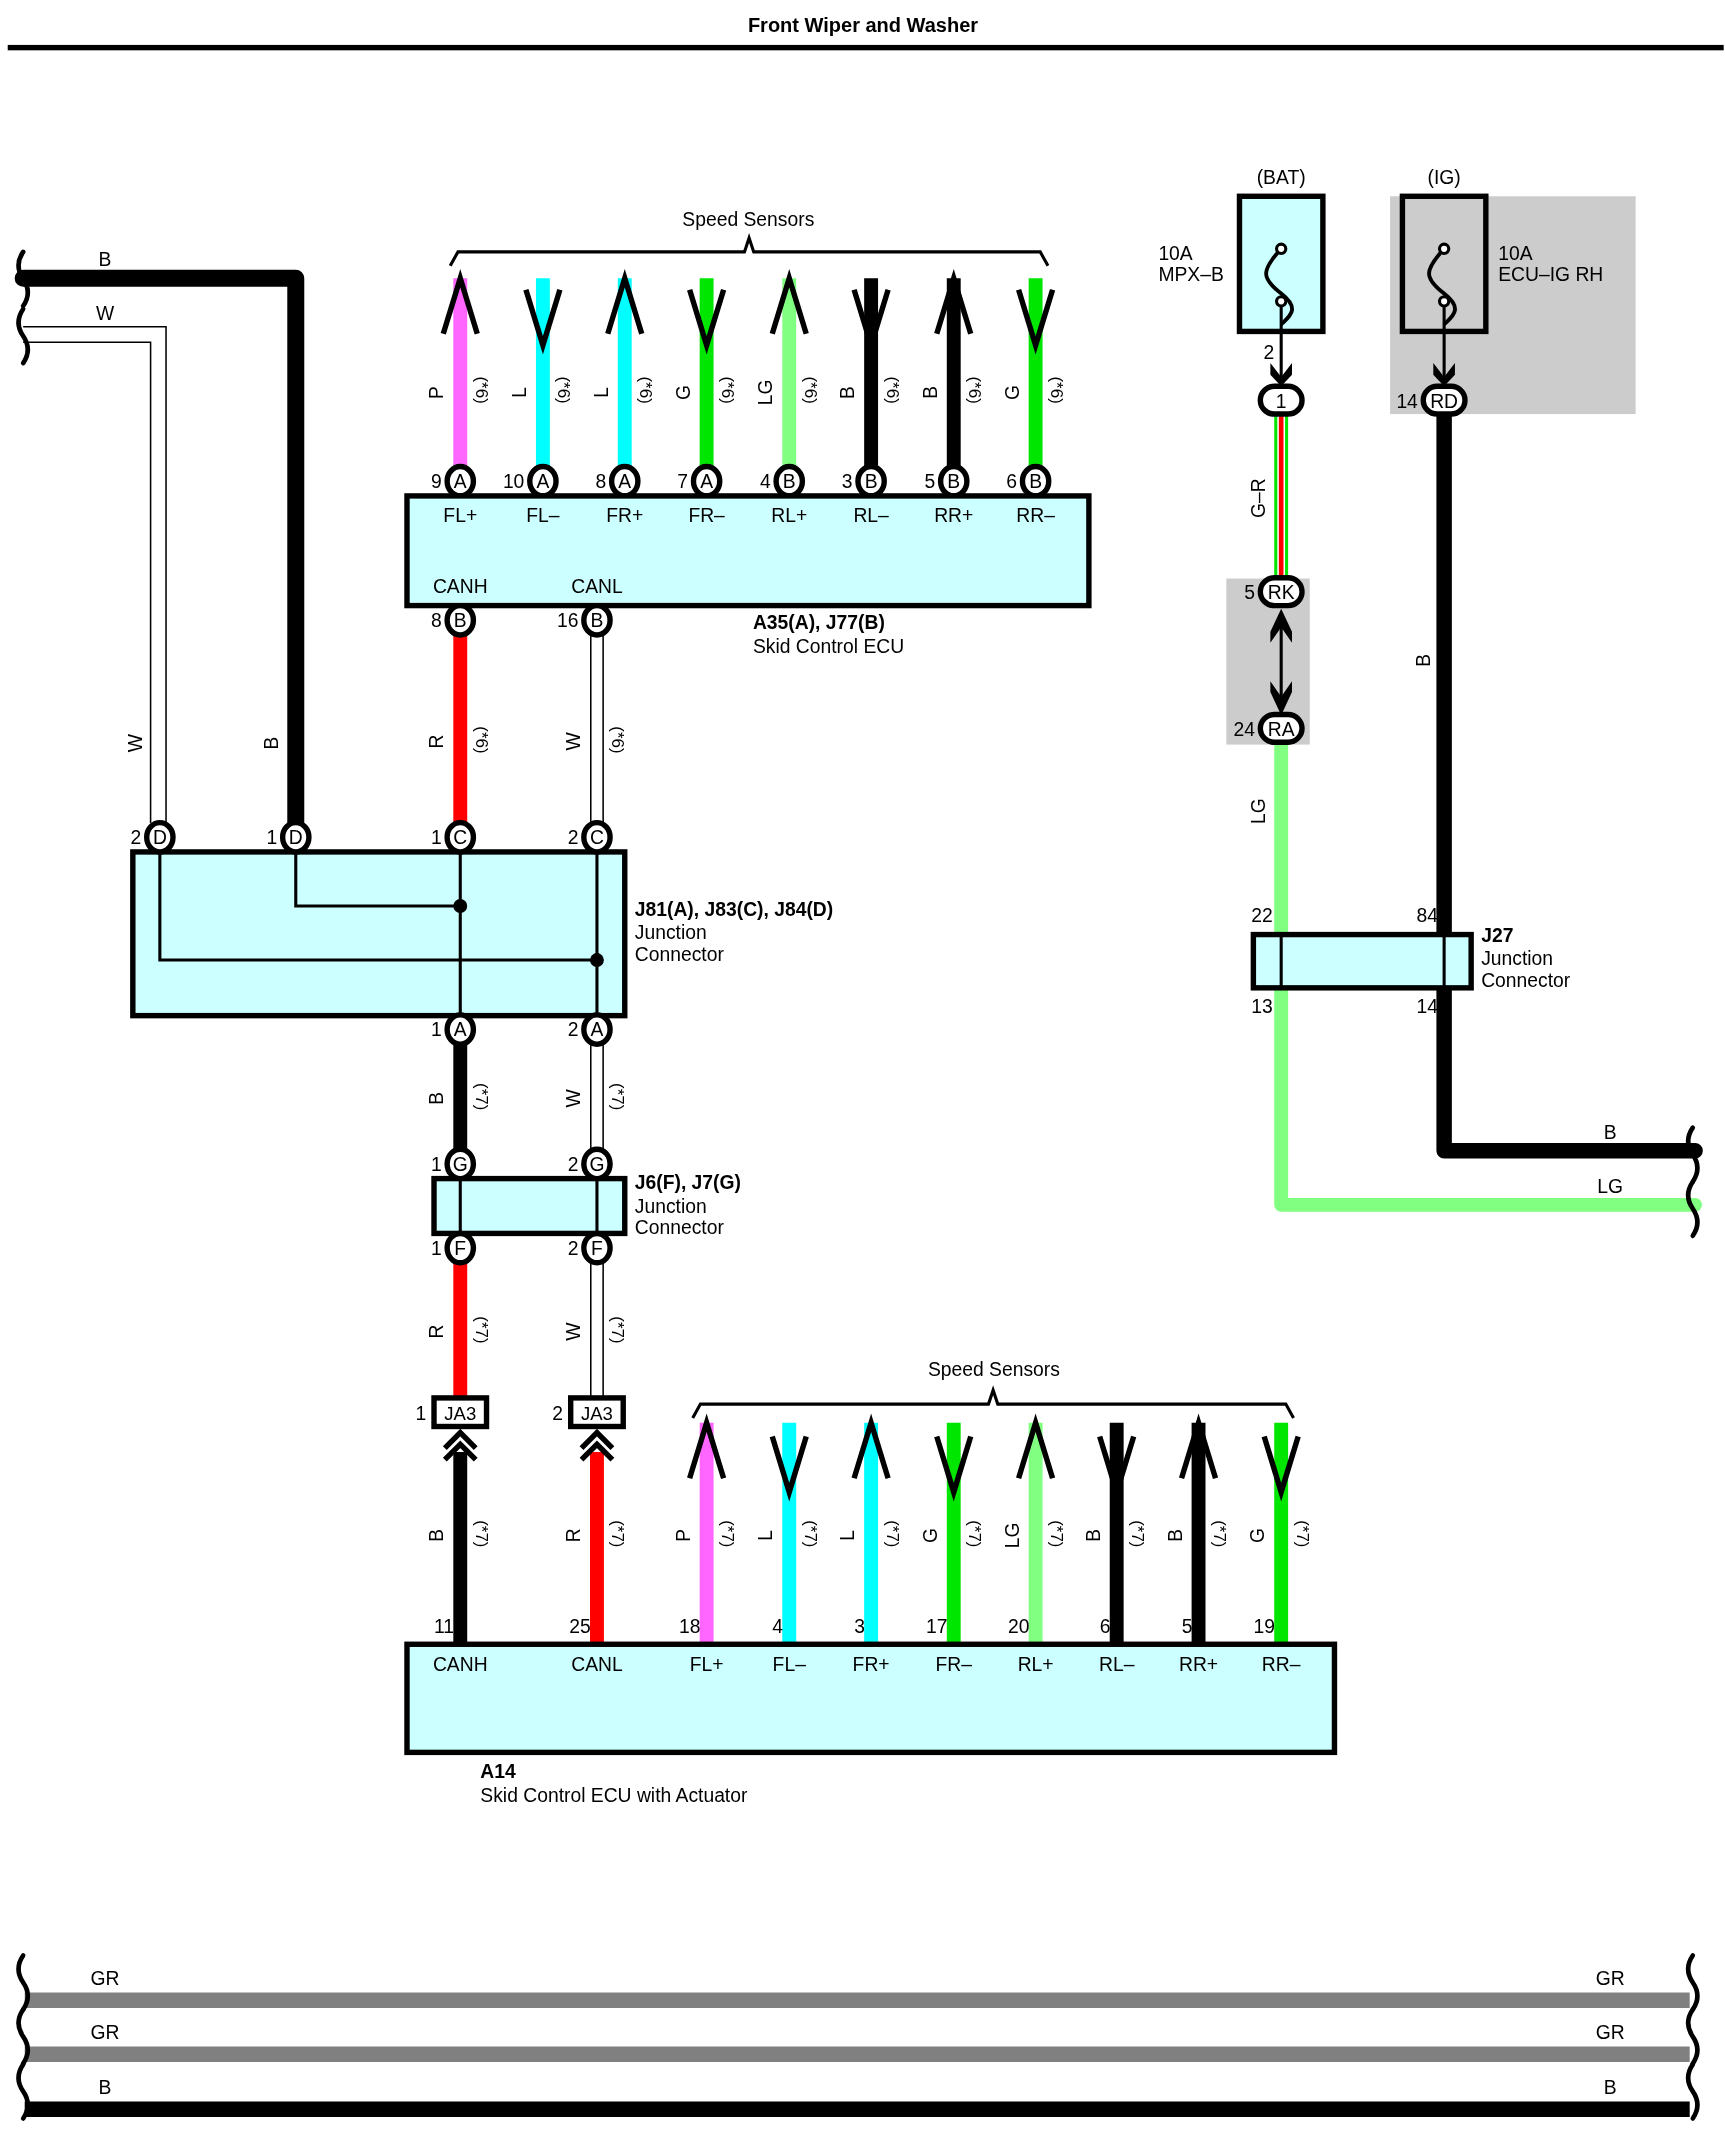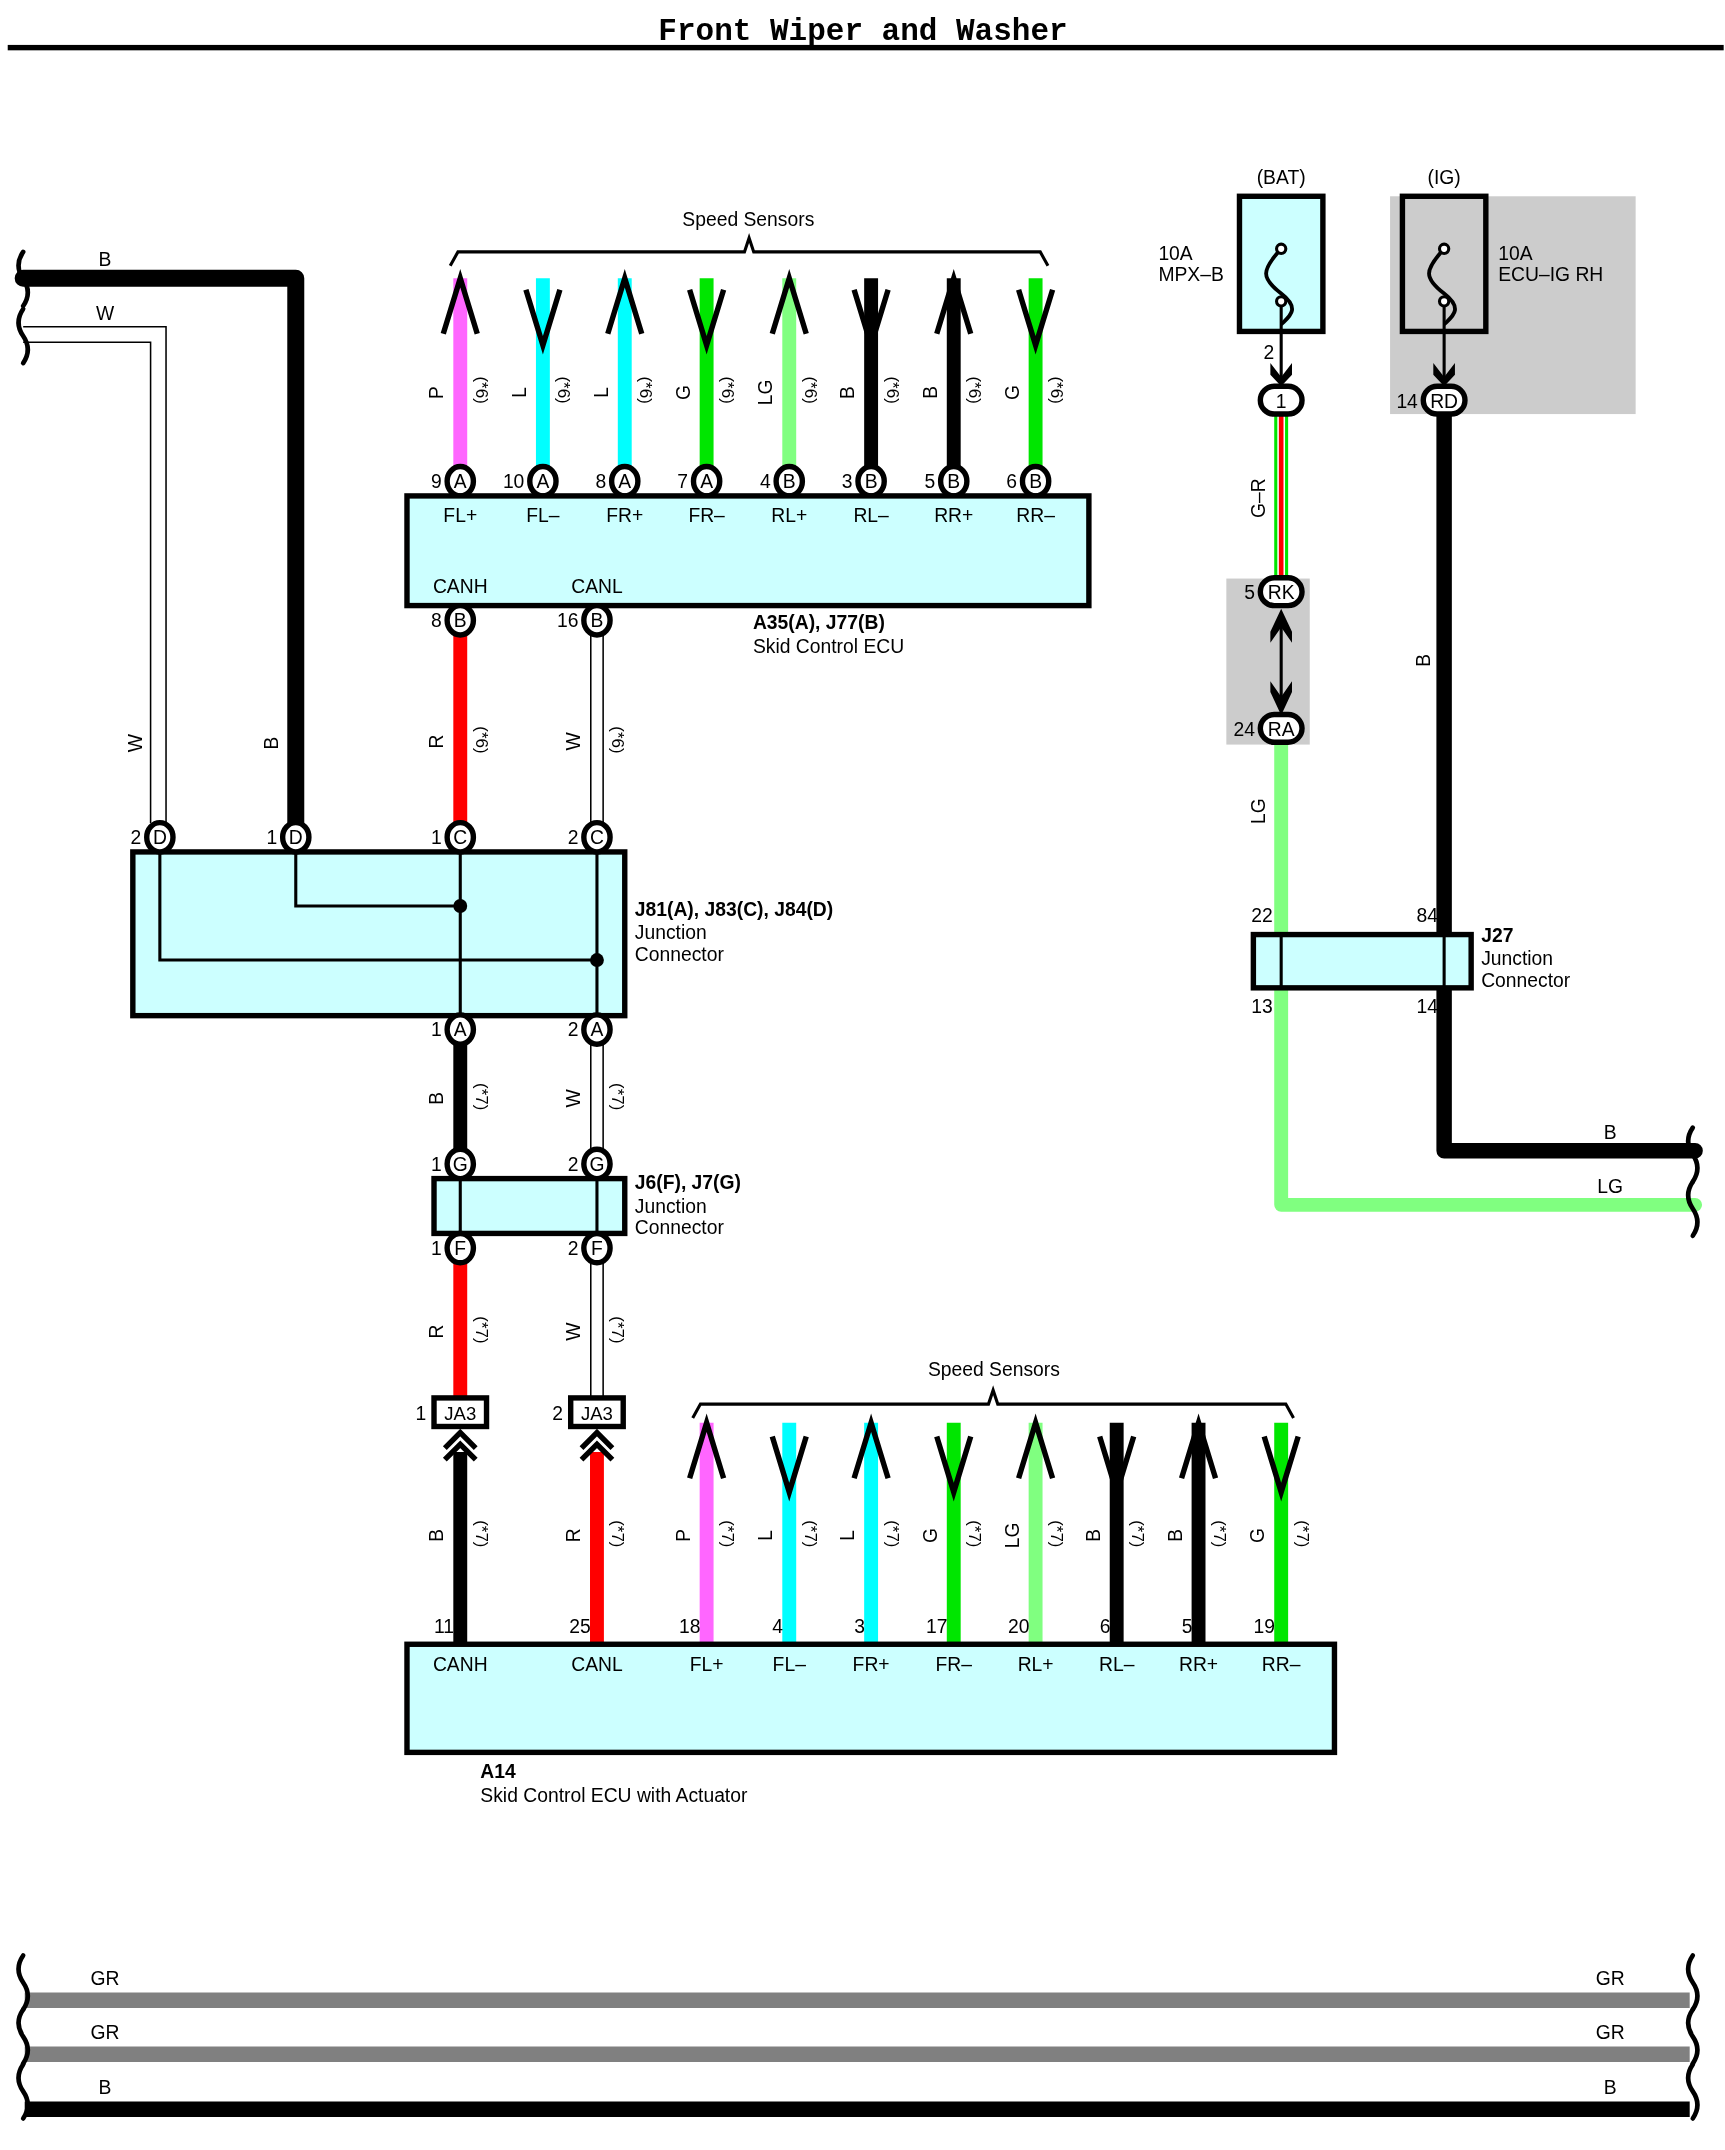--- a/index.html
+++ b/index.html
@@ -1,17 +1,17 @@
 <!DOCTYPE html>
 <html style="font-size:12.4px"><head>
 <meta charset="utf-8">
 <style>
   html,body{margin:0;padding:0;background:#ffffff;}
   body{width:1726px;height:2151px;position:relative;overflow:hidden;font-family:"Liberation Sans",sans-serif;}
-  #title{position:absolute;left:0;width:1726px;top:14px;text-align:center;font-weight:bold;font-size:31px;color:#000;font-family:Liberation Mono, monospace;}
+  #title{position:absolute;left:0;width:1726px;top:14px;text-align:center;font-weight:bold;font-size:20px;color:#000;}
   svg{position:absolute;left:0;top:0;}
   .lbl{font-family:"Liberation Sans",sans-serif;fill:#000;}
 </style>
 </head>
 <body>
 
 <div id="title">Front Wiper and Washer</div>
 
 <svg id="diagram" width="1726" height="2151" viewBox="0 0 2235 2785" xmlns="http://www.w3.org/2000/svg">
   <g id="layer-bg">

